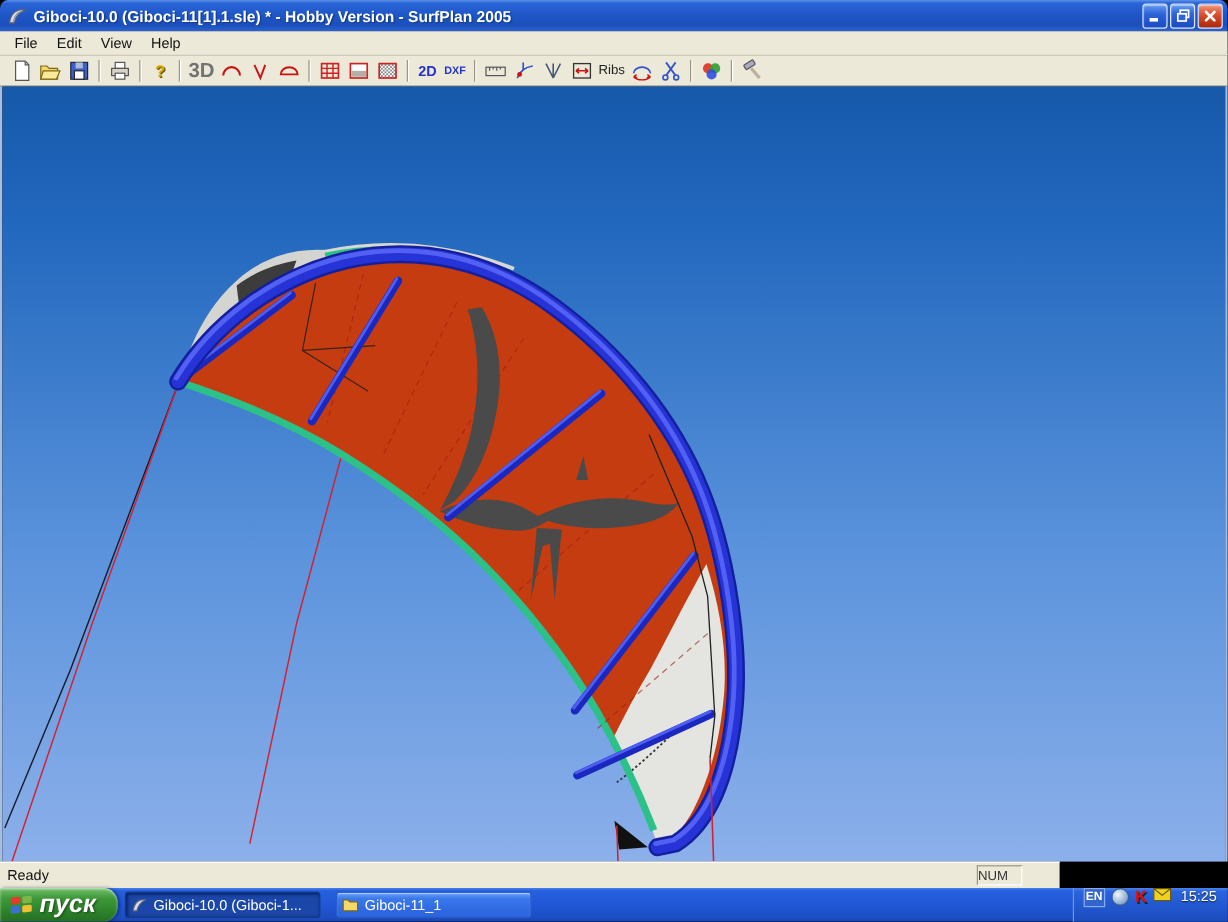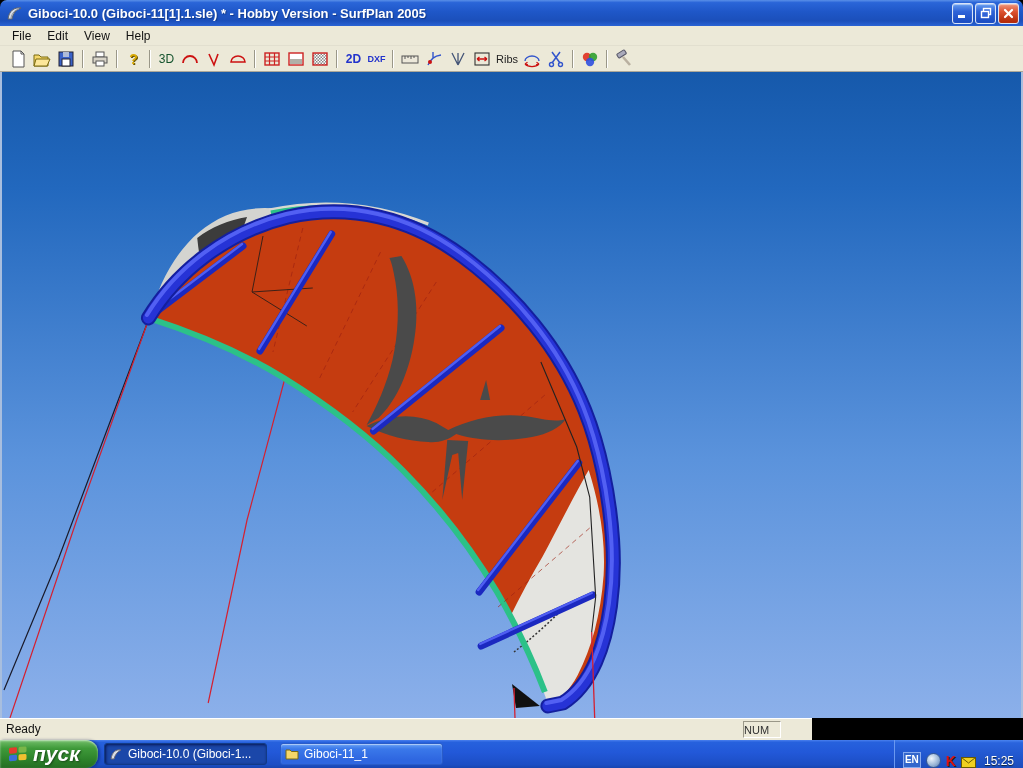--- a/index.html
+++ b/index.html
@@ -28,34 +28,34 @@
   .menuitem { padding:2px 8px; }
 
   
   .toolbar { position:absolute; left:0; top:46px; width:1023px; height:26px;
     background:#ece9d8; display:flex; align-items:center; padding-left:6px;
     border-bottom:1px solid #aca899; }
   .tbtn { min-width:23px; height:22px; display:flex; align-items:center;
     justify-content:center; padding:0 2px; }
   .tsep { width:2px; height:18px; margin:0 4px;
     border-left:1px solid #9a9788; border-right:1px solid #ffffff; }
-  .tlabel3d { color:#14532d; font-weight:normal; font-size:12px; }
+  .tlabel3d { color:#737373; font-weight:bold; font-size:17px; }
   .tlabel2d { color:#2233cc; font-weight:bold; font-size:12px; }
   .tlabeldxf { color:#2233cc; font-weight:bold; font-size:9px; }
   .tlabelribs { color:#222; font-size:11px; }
   .tlabelhelp { color:#d8a800; font-weight:bold; font-size:14px; text-shadow:1px 1px 0 #6a5400; }
 
   
   .viewport { position:absolute; left:2px; right:2px; top:72px; height:646px;
     background:linear-gradient(180deg,#1659ab 0%,#2268be 18%,#5b93dc 60%,#8cb0ea 100%); }
   .viewport svg { position:absolute; inset:0; width:100%; height:100%; }
   .sideframe { position:absolute; top:72px; height:646px; width:2px; background:#a8bede; }
 
   
-  .statusbar { position:absolute; left:0; top:718px; width:812px; height:22px;
+  .statusbar { position:absolute; left:0; top:718px; width:883px; height:22px;
     background:#ece9d8; border-top:1px solid #ffffff; font-size:12px; color:#111; }
   .statusmsg { position:absolute; left:6px; top:3px; }
   .numpane { position:absolute; right:31px; top:2px; width:38px; height:17px;
     border:1px solid; border-color:#9a9788 #fff #fff #9a9788;
     text-align:left; font-size:11px; color:#333; line-height:16px; }
 
   
   .taskbar { position:absolute; left:0; top:740px; width:1023px; height:28px;
     background:linear-gradient(180deg,#4a80ee 0%,#2661dd 8%,#2258d8 45%,#1c4ec4 88%,#1845b0 100%); }
   .startbtn { position:absolute; left:0; top:0; width:98px; height:28px;
@@ -67,21 +67,21 @@
     font-size:21px; text-shadow:1px 1px 2px #1a4a18; }
   .task-item { position:absolute; top:3px; height:22px; width:163px; border-radius:3px;
     display:flex; align-items:center; gap:5px; padding:0 4px; color:#fff; font-size:12px;
     white-space:nowrap; overflow:hidden; }
   .task-item.active { left:104px; background:#1b47a9;
     box-shadow:inset 1px 1px 3px rgba(0,10,60,.8); border:1px solid #123a86; }
   .task-item.normal { left:280px;
     background:linear-gradient(180deg,#67a0f5 0%,#3a78ea 25%,#2e66e0 80%);
     box-shadow:inset 0 1px 1px rgba(255,255,255,.5); border:1px solid #2a5cc8; }
   .tray { position:absolute; right:0; top:0; height:28px; padding:0 9px 0 8px;
-    display:flex; align-items:flex-end; gap:5px; border-left:1px solid #6a98f0;
+    display:flex; align-items:flex-start; gap:5px; border-left:1px solid #6a98f0;
     background:linear-gradient(180deg,#4a84f0 0%,#2a64dd 10%,#2258d0 50%,#1c4cbc 100%); }
   .lang-badge { width:18px; height:16px; background:#3366cc; border:1px solid #88aaee;
     color:#fff; font-size:10px; font-weight:bold; text-align:center; line-height:14px; }
   .tray-circle { width:15px; height:15px; border-radius:50%;
     background:radial-gradient(circle at 35% 35%, #f0f6fc, #9cb8d8 55%, #5578b0);
     border:1px solid #3a5a90; }
   .kasp { color:#e01010; font-weight:bold; font-size:14px;
     text-shadow:1px 1px 0 #222; line-height:14px; }
   .clock { color:#fff; font-size:12px; margin-left:3px; text-shadow:0 1px 1px #123; }
 </style>

